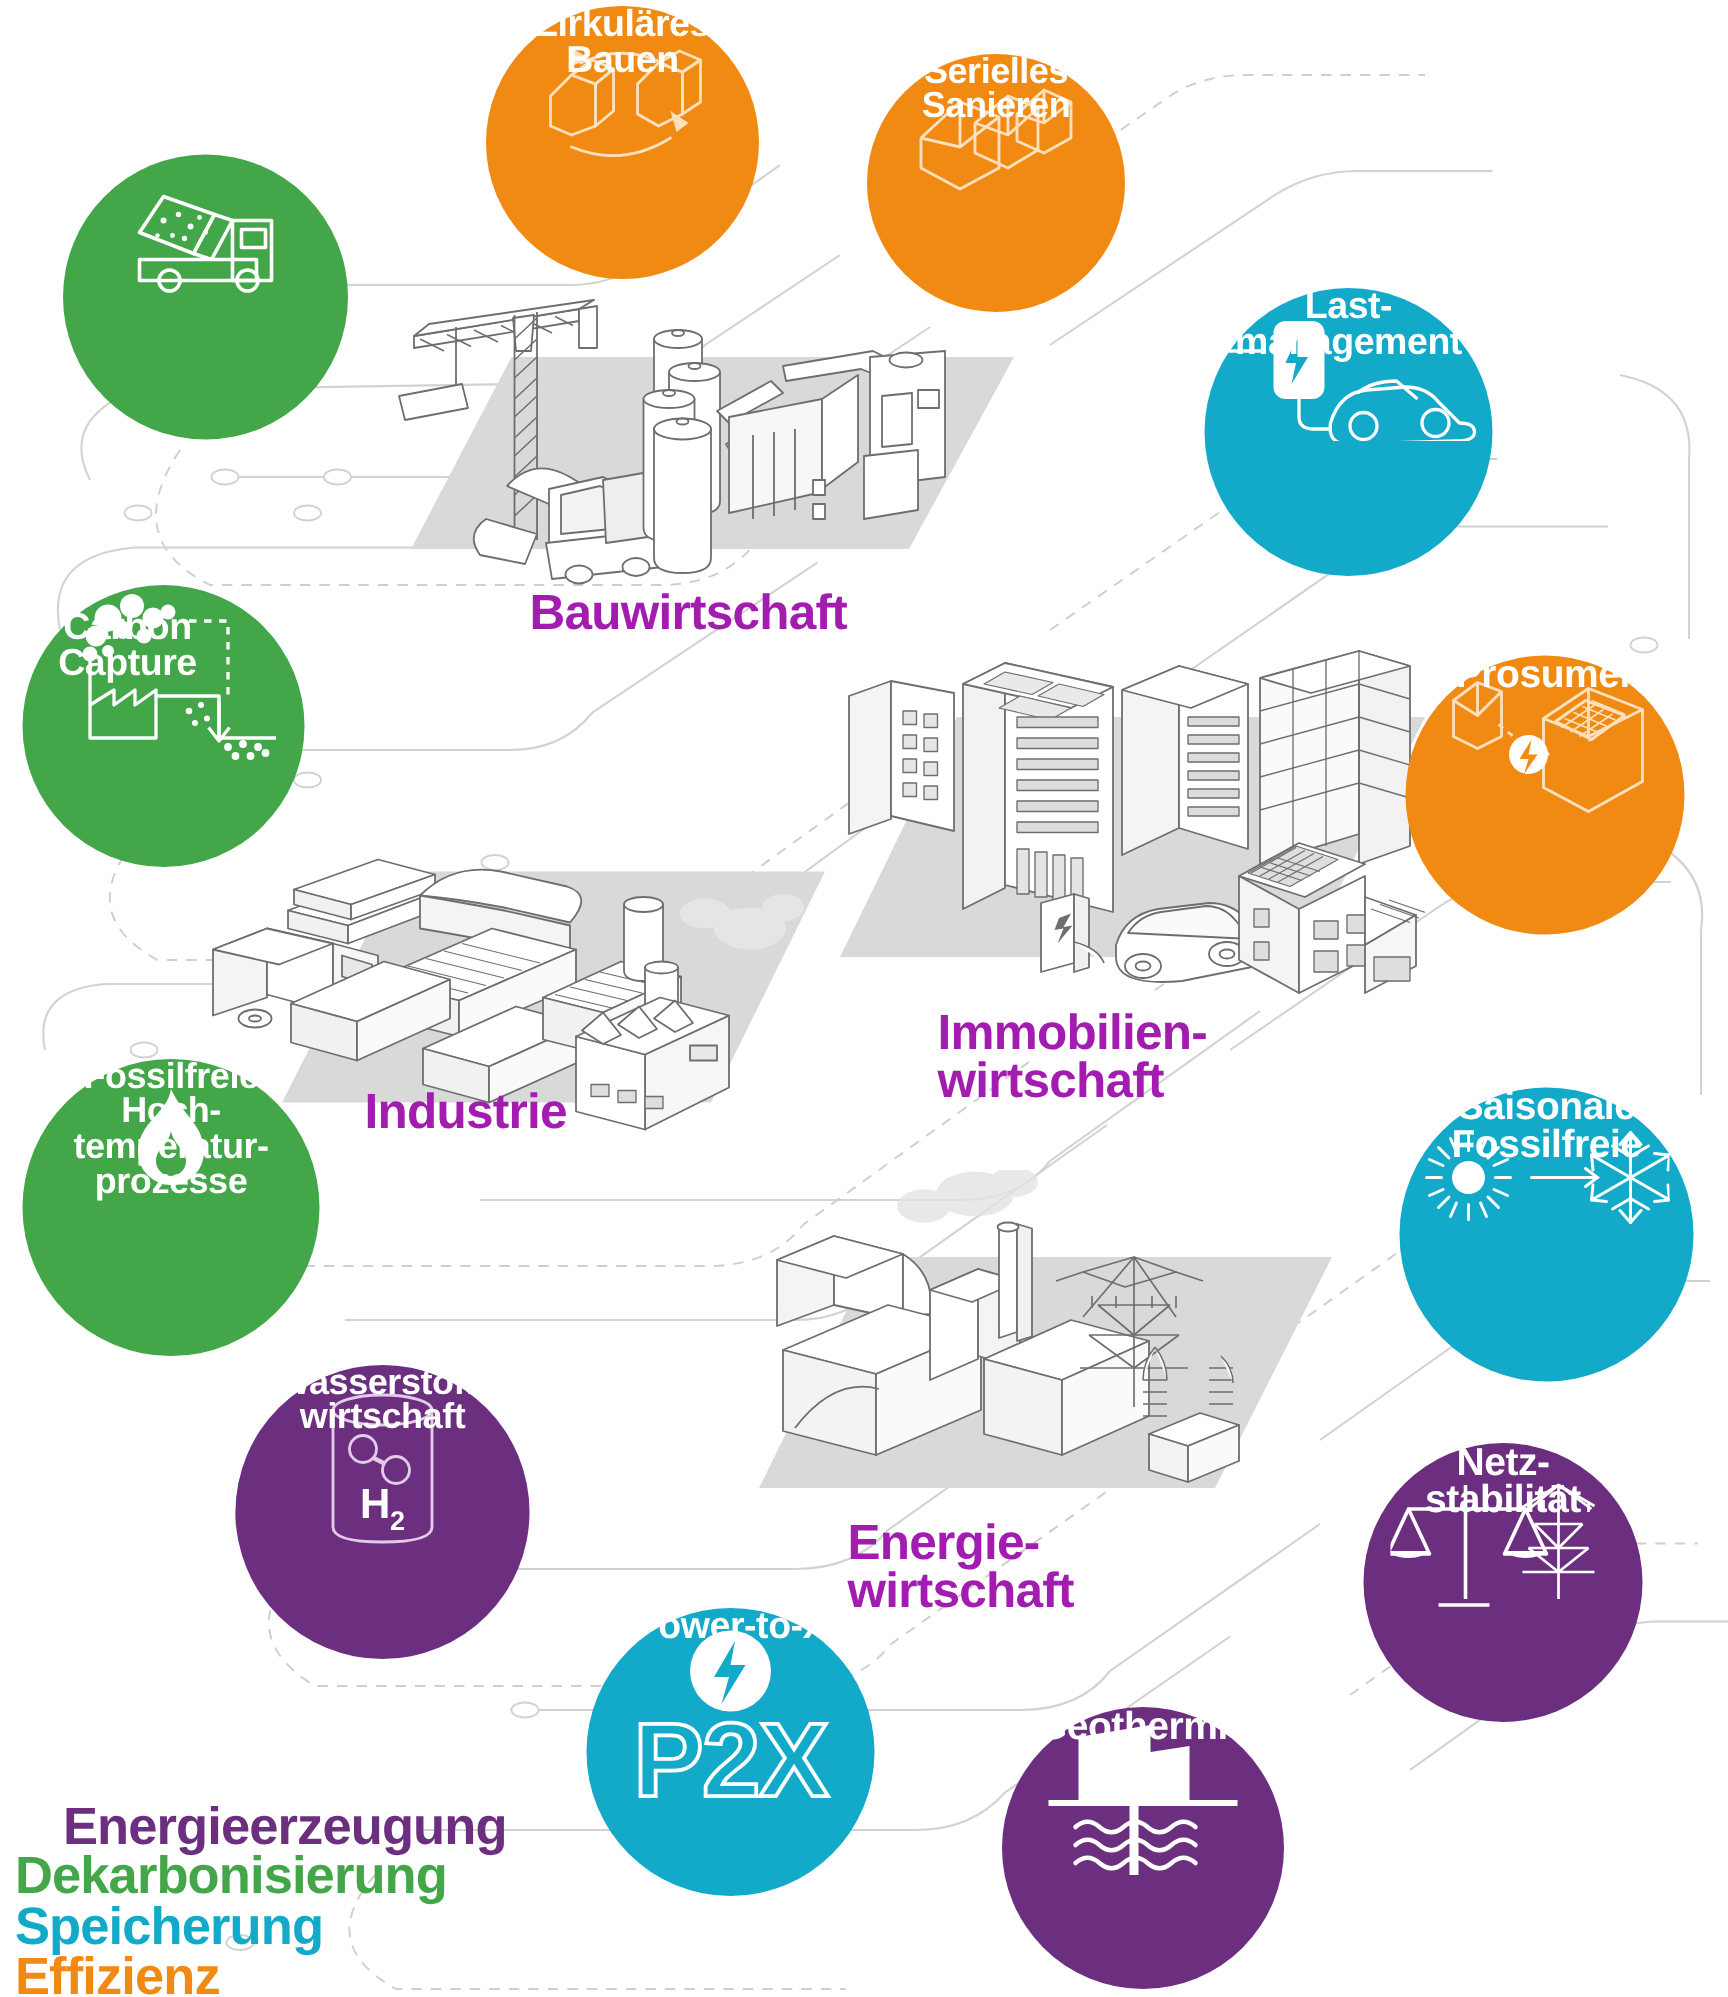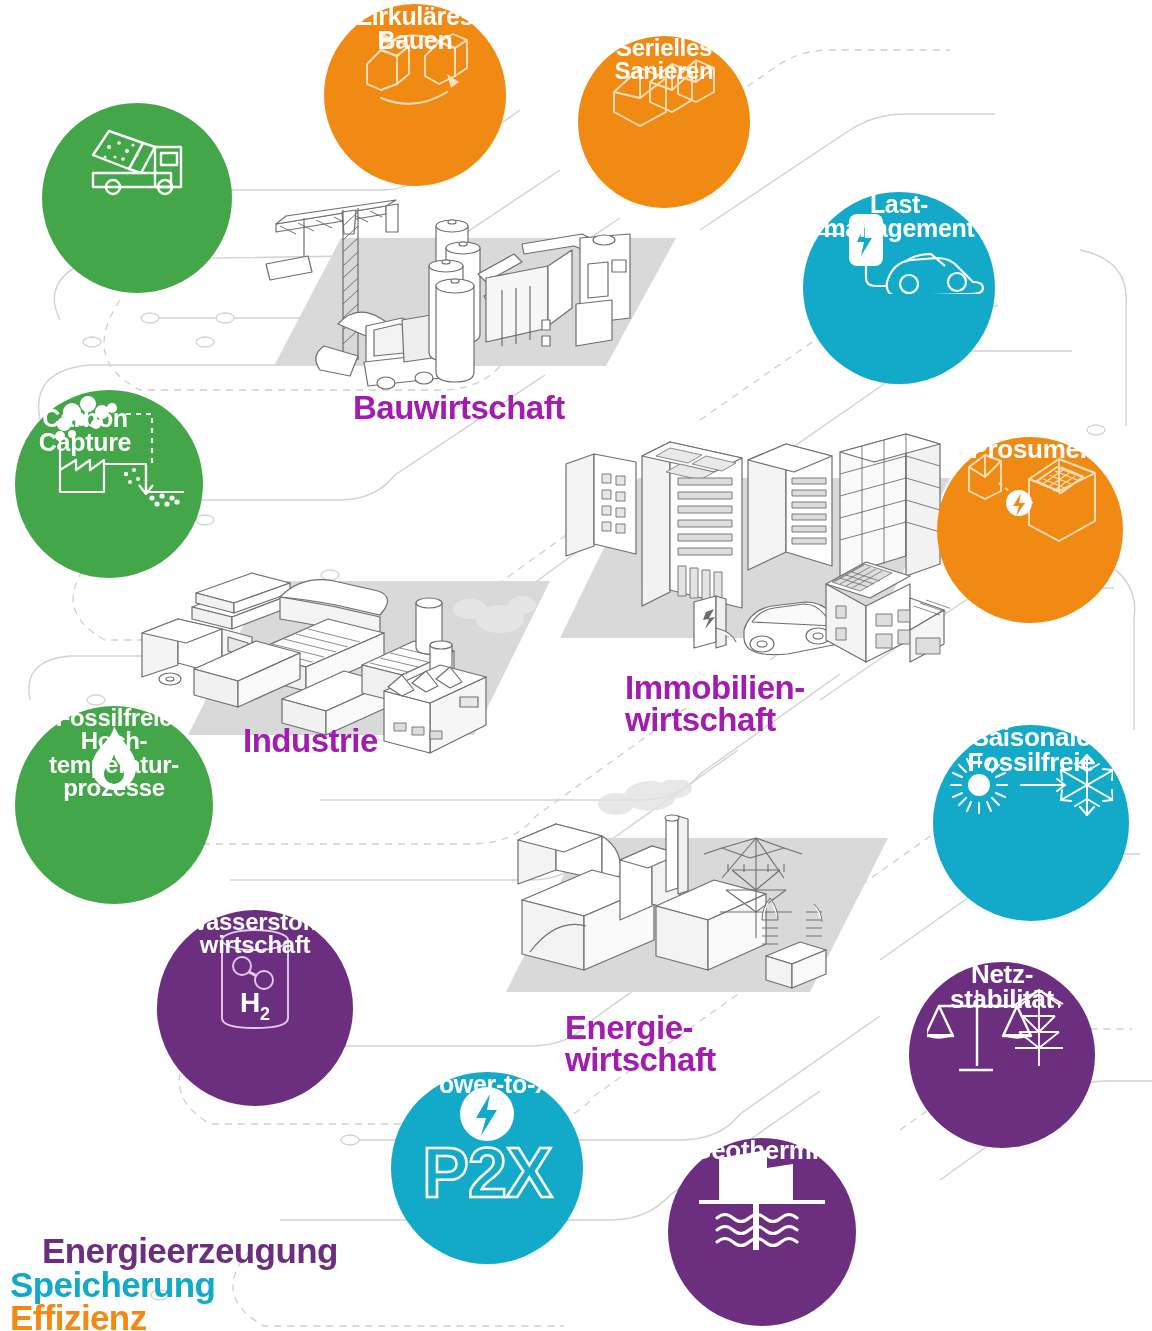--- a/index.html
+++ b/index.html
@@ -624,17 +624,18 @@
           <path d="M92 30 v-6 M102 28 v-6 M122 28 v-6 M132 30 v-6"></path>
         </g>
       </svg>
     </div>
     <div class="lbl lbl-left" style="font-size:26px;">Netz-
 stabilität</div>
   </div>
 
   <div id="legend">
     <div class="lg1">Energieerzeugung</div>
+    <div class="lg2">Dekarbonisierung</div>
     <div class="lg3">Speicherung</div>
     <div class="lg4">Effizienz</div>
   </div>
 
 </div>
 
 </body></html>

